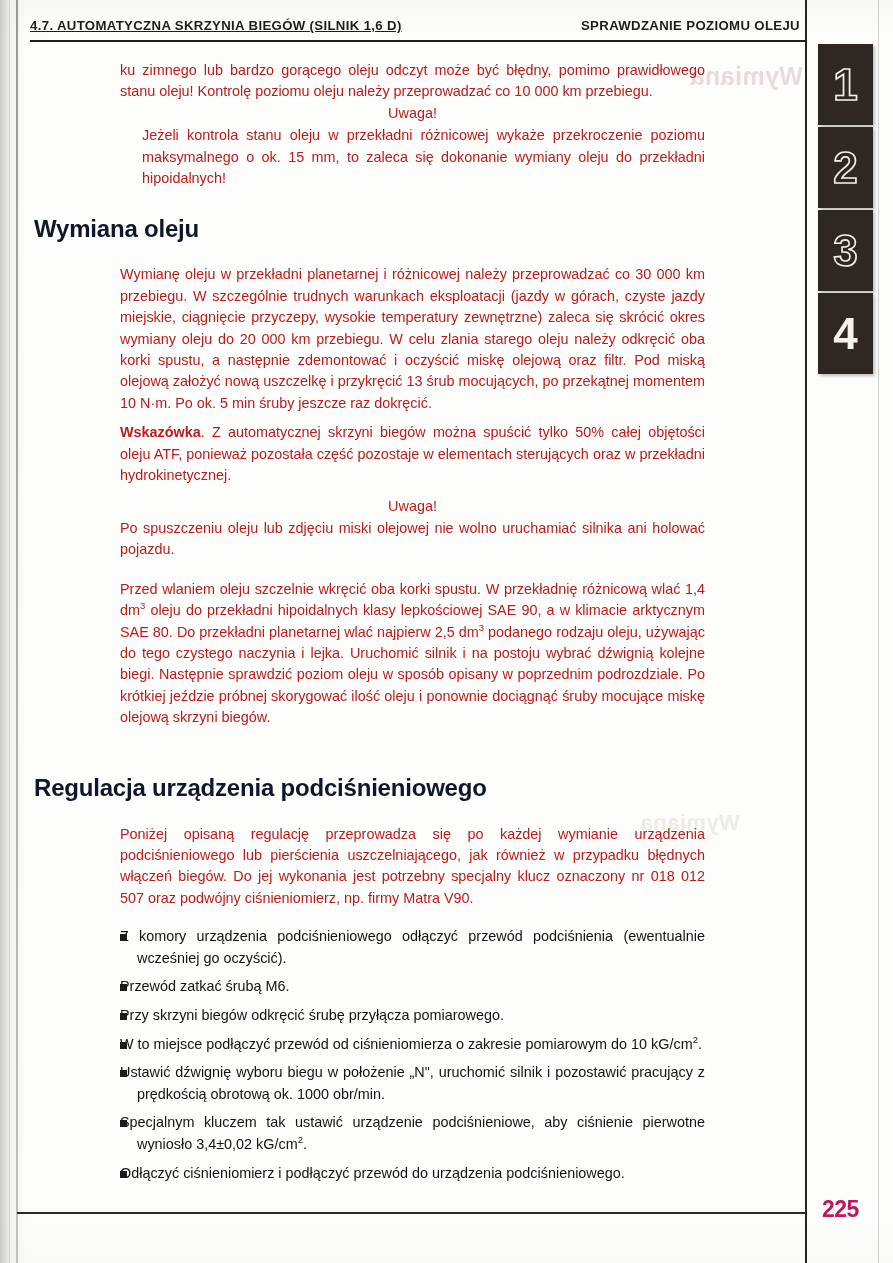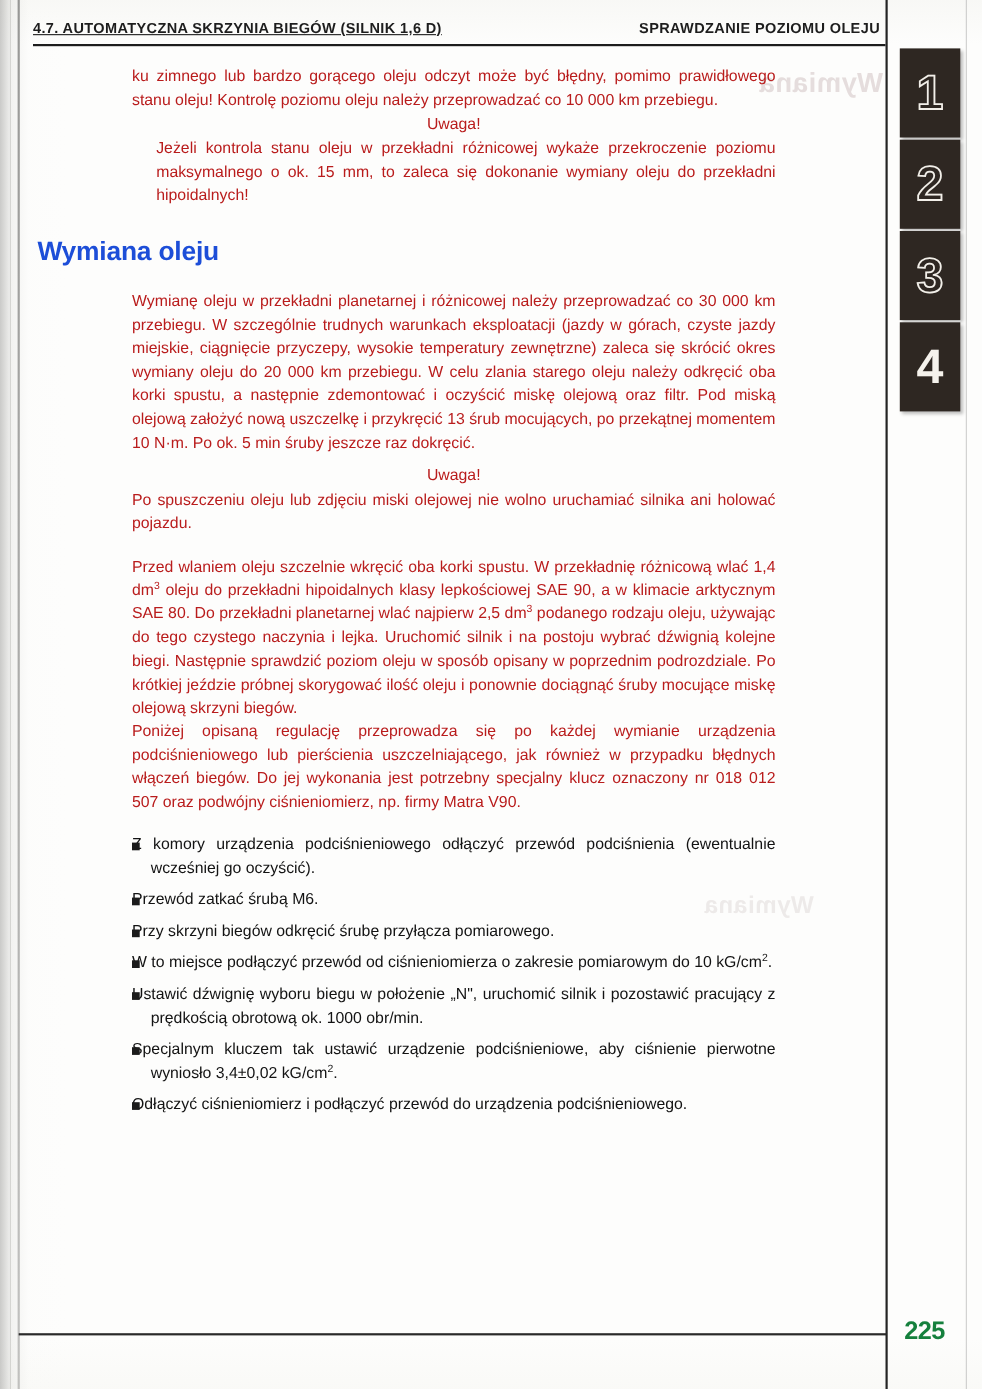--- a/index.html
+++ b/index.html
@@ -127,21 +127,21 @@
   .blk { margin-bottom: 9px; }
 
   .lead { font-weight: bold; }
 
   h2.section {
     position: relative;
     margin: 0;
     font-size: 24px;
     font-weight: bold;
     letter-spacing: -0.2px;
-    color: #1d4ed8;
+    color: #0f172a;
   }
 
   
   ul.bullets {
     list-style: none;
     margin: 0;
     padding: 0;
   }
   ul.bullets li {
     position: relative;
@@ -210,21 +210,21 @@
     color: #f5f2ec;
   }
 
   
   #page-number {
     position: absolute;
     left: 822px;
     top: 1196px;
     font-size: 23px;
     font-weight: bold;
-    color: #15803d;
+    color: #be185d;
     letter-spacing: -0.5px;
   }
 
   
   #footer-rule {
     position: absolute;
     left: 17px;
     top: 1212px;
     width: 789px;
     height: 2px;
@@ -269,26 +269,28 @@
 
     <p class="body blk">ku zimnego lub bardzo gorącego oleju odczyt może być błędny, pomimo prawidłowego stanu oleju! Kontrolę poziomu oleju należy przeprowadzać co 10 000 km przebiegu.</p>
 
     <p class="body tight" style="margin-bottom:1px;">Uwaga!</p>
     <p class="body blk" style="margin-bottom:26px;margin-left:22px;">Jeżeli kontrola stanu oleju w przekładni różnicowej wykaże przekroczenie poziomu maksymalnego o ok. 15 mm, to zaleca się dokonanie wymiany oleju do przekładni hipoidalnych!</p>
 
     <h2 class="section" style="margin-left:-86px; margin-bottom:21px;">Wymiana oleju</h2>
 
     <p class="body blk" style="margin-bottom:8px;">Wymianę oleju w przekładni planetarnej i różnicowej należy przeprowadzać co 30 000 km przebiegu. W szczególnie trudnych warunkach eksploatacji (jazdy w górach, czyste jazdy miejskie, ciągnięcie przyczepy, wysokie temperatury zewnętrzne) zaleca się skrócić okres wymiany oleju do 20 000 km przebiegu. W celu zlania starego oleju należy odkręcić oba korki spustu, a następnie zdemontować i oczyścić miskę olejową oraz filtr. Pod miską olejową założyć nową uszczelkę i przykręcić 13 śrub mocujących, po przekątnej momentem 10 N·m. Po ok. 5 min śruby jeszcze raz dokręcić.</p>
 
+    <p class="body blk" style="margin-bottom:9px;"><span class="lead">Wskazówka</span><span>. Z automatycznej skrzyni biegów można spuścić tylko 50% całej objętości oleju ATF, ponieważ pozostała część pozostaje w elementach sterujących oraz w przekładni hydrokinetycznej.</span></p>
 
     <p class="body tight" style="margin-bottom:1px;">Uwaga!</p>
     <p class="body blk" style="margin-bottom:18px;">Po spuszczeniu oleju lub zdjęciu miski olejowej nie wolno uruchamiać silnika ani holować pojazdu.</p>
 
     <p class="body blk" style="margin-bottom:0;"><span>Przed wlaniem oleju szczelnie wkręcić oba korki spustu. W przekładnię różnicową wlać 1,4 dm</span><sup>3</sup><span> oleju do przekładni hipoidalnych klasy lepkościowej SAE 90, a w klimacie arktycznym SAE 80. Do przekładni planetarnej wlać najpierw 2,5 dm</span><sup>3</sup><span> podanego rodzaju oleju, używając do tego czystego naczynia i lejka. Uruchomić silnik i na postoju wybrać dźwignią kolejne biegi. Następnie sprawdzić poziom oleju w sposób opisany w poprzednim podrozdziale. Po krótkiej jeździe próbnej skorygować ilość oleju i ponownie dociągnąć śruby mocujące miskę olejową skrzyni biegów.</span></p>
 
+    <h2 class="section" style="margin-left:-86px; margin-top:45px; margin-bottom:22px;">Regulacja urządzenia podciśnieniowego</h2>
 
     <p class="body blk" style="margin-bottom:17px;">Poniżej opisaną regulację przeprowadza się po każdej wymianie urządzenia podciśnieniowego lub pierścienia uszczelniającego, jak również w przypadku błędnych włączeń biegów. Do jej wykonania jest potrzebny specjalny klucz oznaczony nr 018 012 507 oraz podwójny ciśnieniomierz, np. firmy Matra V90.</p>
 
     <ul class="bullets">
       <li>
           <span class="txt"><span class="sq"></span><span>Z komory urządzenia podciśnieniowego odłączyć przewód podciśnienia (ewentualnie wcześniej go oczyścić).</span></span>
         </li>
       <li>
           <span class="txt"><span class="sq"></span><span>Przewód zatkać śrubą M6.</span></span>
         </li>

